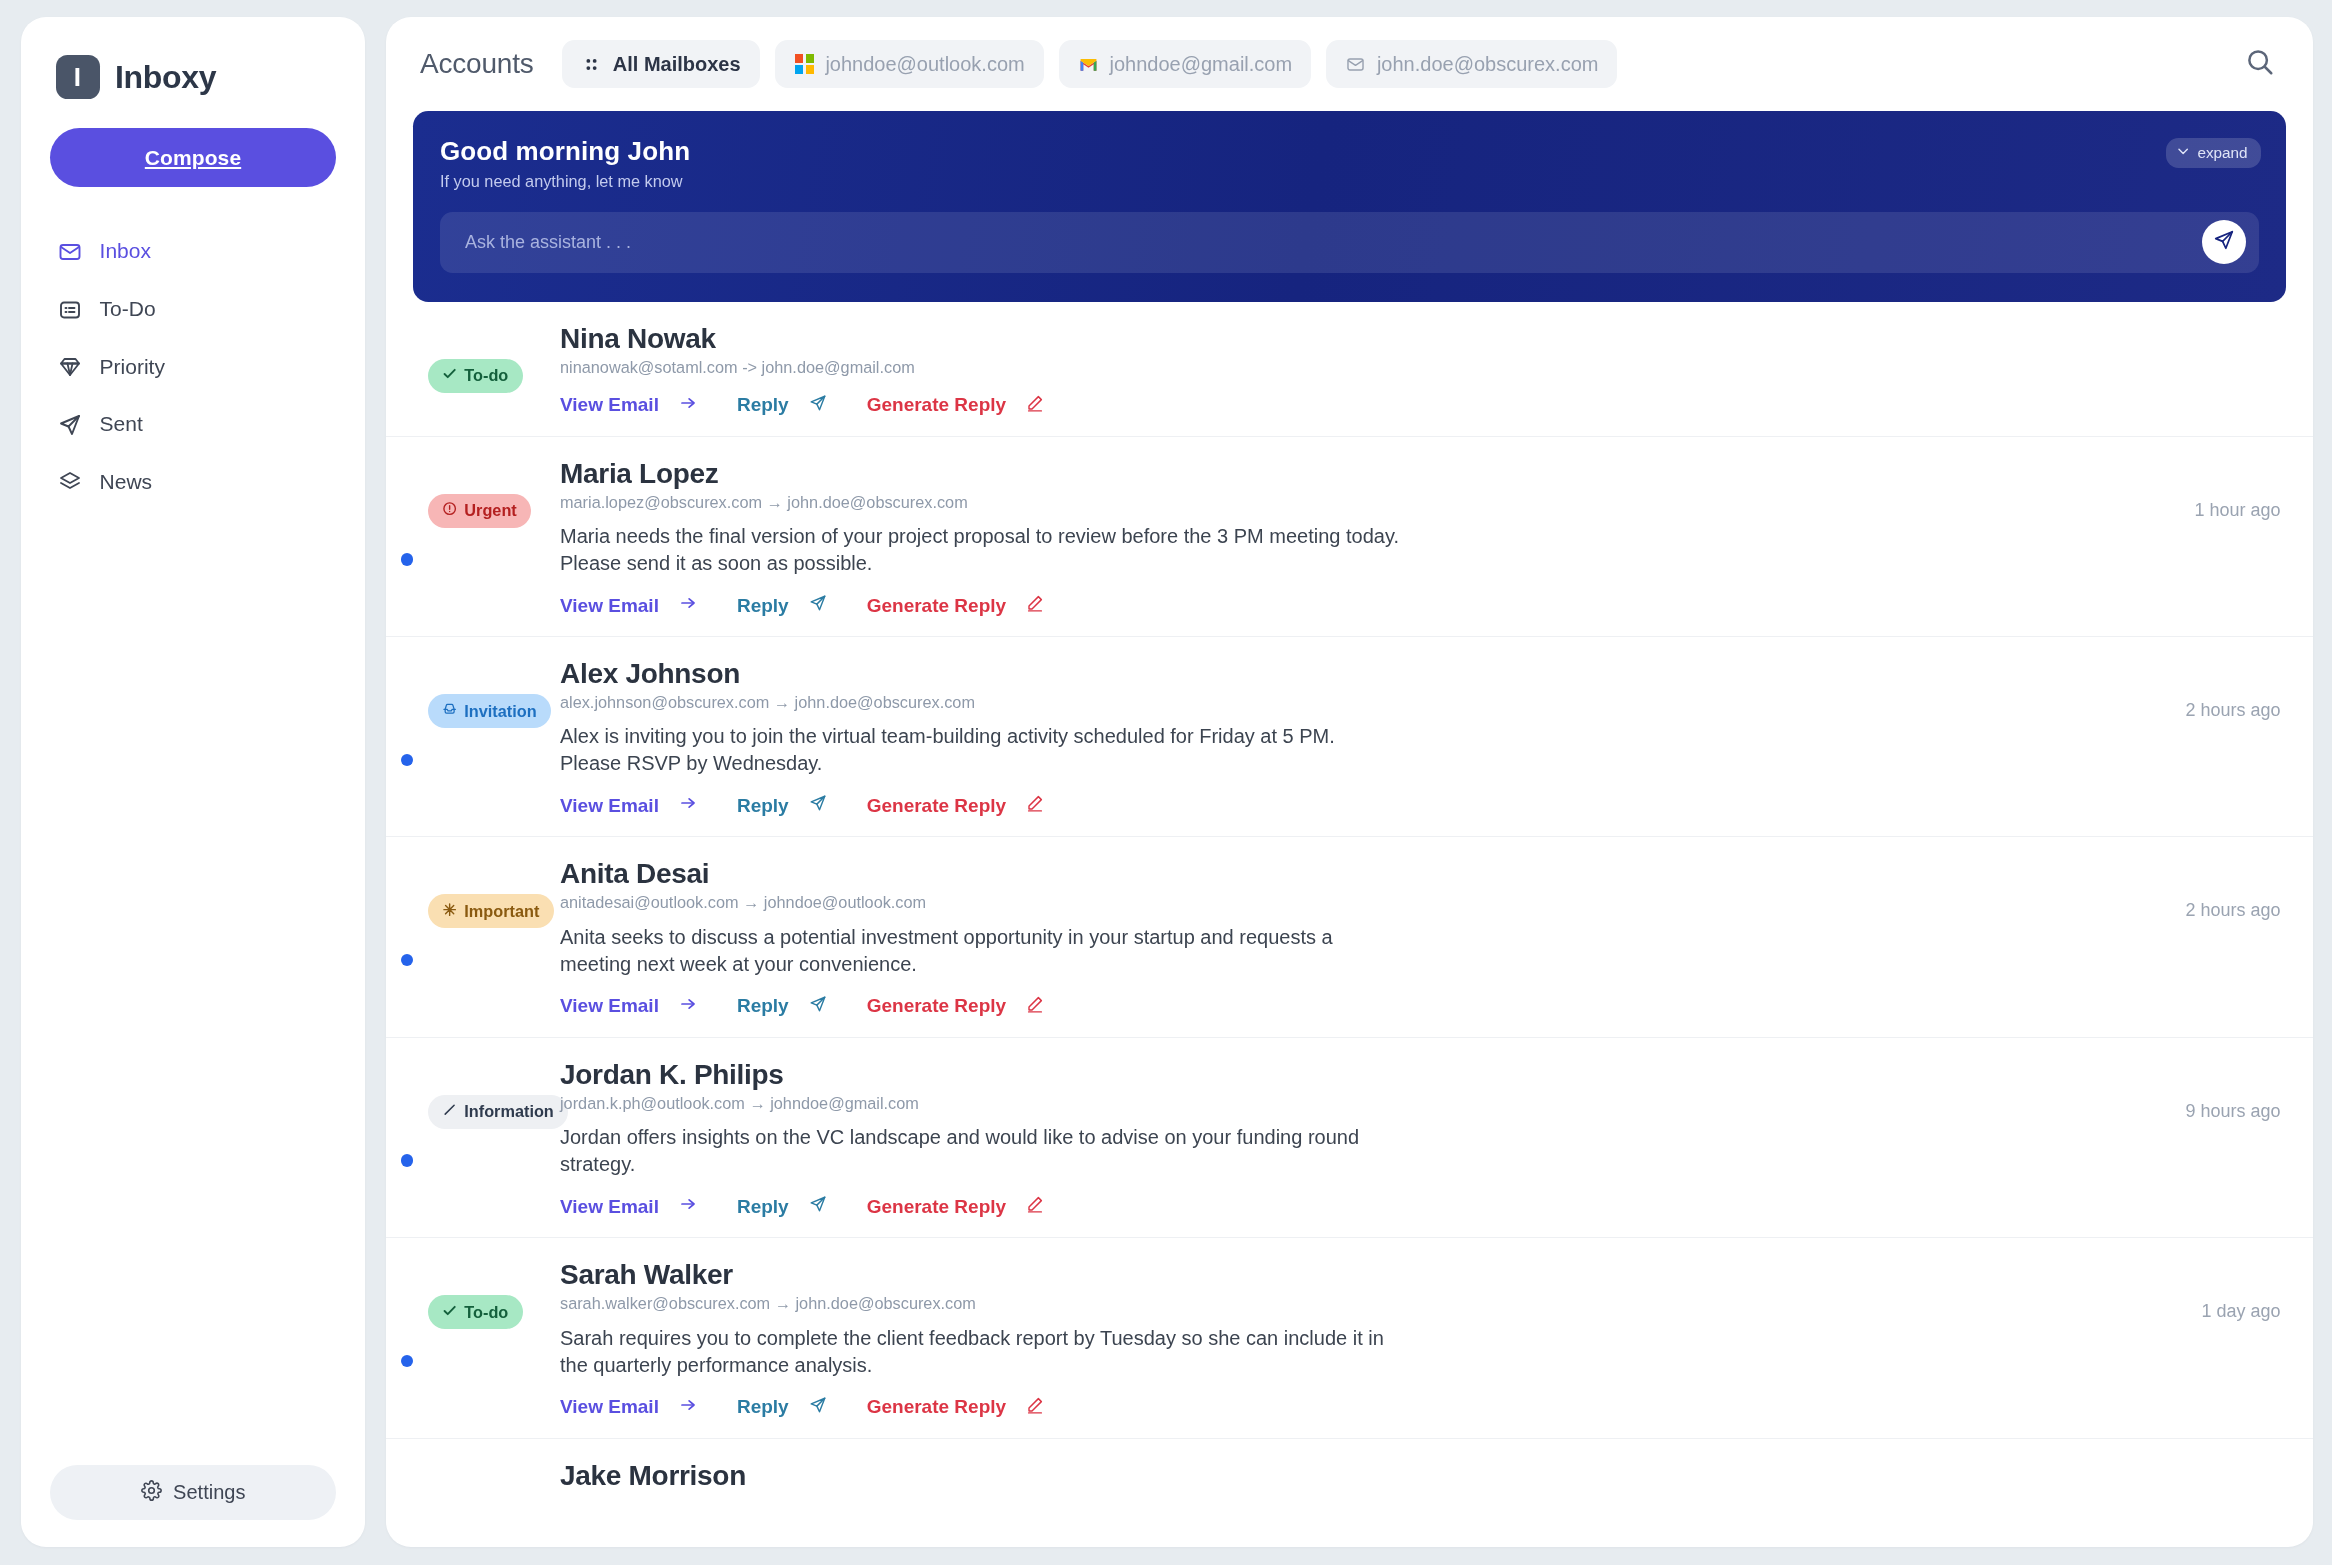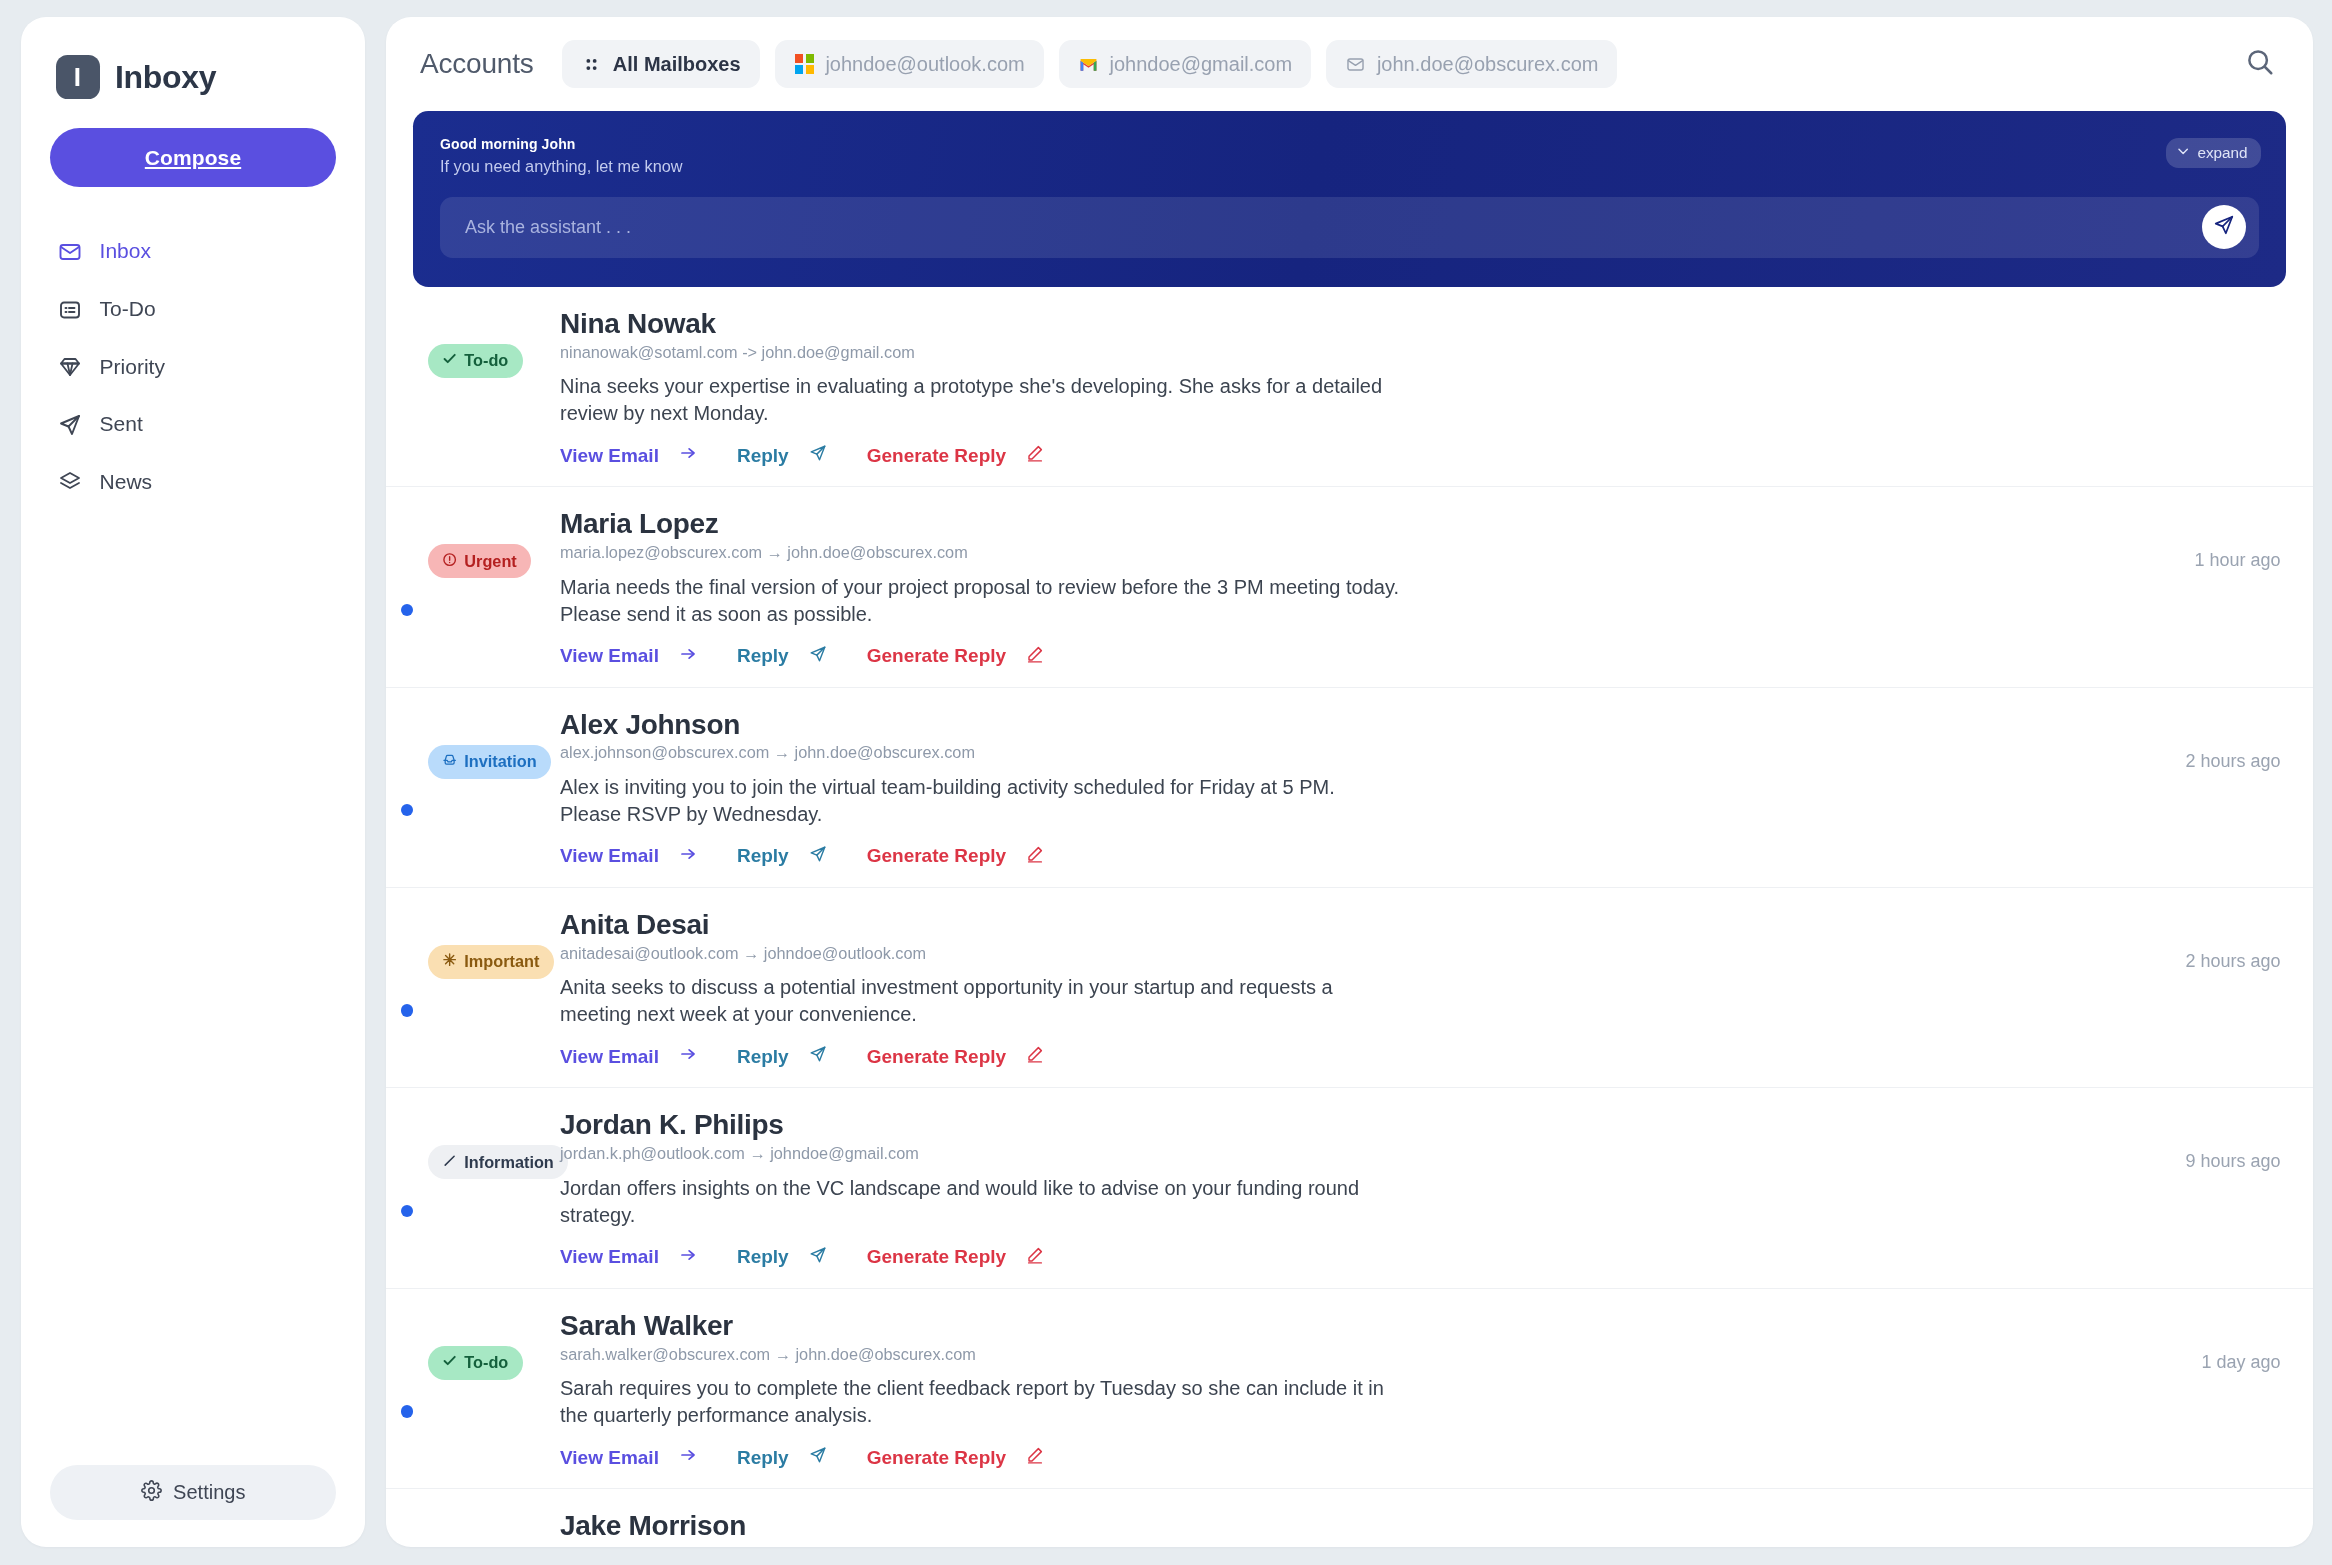--- a/index.html
+++ b/index.html
@@ -82,21 +82,21 @@
   .search-btn { width: 42px; height: 42px; display: flex; align-items: center; justify-content: center; cursor: pointer; }
   .search-btn svg { width: 30px; height: 30px; }
 
   
   .assistant {
     margin: 0 27px 0 27px;
     border-radius: 15.3px;
     background: linear-gradient(100deg, #1b2d8f 0%, #16247f 48%, #1d2a86 100%);
     padding: 25px 27px 29px 27px; position: relative;
   }
-  .assistant-greet { font-size: 14px; font-weight: 700; color: #fff; letter-spacing: 0.1px; }
+  .assistant-greet { font-size: 26px; font-weight: 700; color: #fff; letter-spacing: 0.1px; }
   .assistant-sub { font-size: 16.3px; color: #c3cbee; margin-top: 4.8px; }
   .expand-btn {
     position: absolute; top: 27px; right: 25px;
     display: flex; align-items: center; gap: 6.7px;
     background: rgba(255,255,255,.16); border-radius: 12.4px;
     padding: 5.7px 13.4px 5.7px 10.5px; color: #dfe4f7; font-size: 15.3px; cursor: pointer;
   }
   .expand-btn svg { width: 14.3px; height: 14.3px; }
   .assistant-input-wrap { margin-top: 21px; position: relative; }
   .assistant-input {
@@ -325,21 +325,20 @@
             <span class="badge badge-todo">
               <span><svg viewBox="0 0 24 24" fill="none" stroke="currentColor" stroke-width="3" stroke-linecap="round" stroke-linejoin="round">
                   <path d="M4 12.5l5 5L20 6"></path>
                 </svg></span>
               <span>To-do</span>
             </span>
           </div>
           <div class="col-body">
             <div class="sender">Nina Nowak</div>
             <div class="addr">ninanowak@sotaml.com -&gt; john.doe@gmail.com</div>
-            <div class="summary">Nina seeks your expertise in evaluating a prototype she's developing. She asks for a detailed review by next Monday.</div>
             <div class="actions">
               <span class="action act-view">
                 <span>View Email</span>
                 <span><svg viewBox="0 0 24 24" fill="none" stroke="currentColor" stroke-width="2.3" stroke-linecap="round" stroke-linejoin="round">
                     <path d="M4 12h15"></path>
                     <path d="M13.5 6.5L20 12l-6.5 5.5"></path>
                   </svg></span>
               </span>
               <span class="action act-reply">
                 <span>Reply</span>

